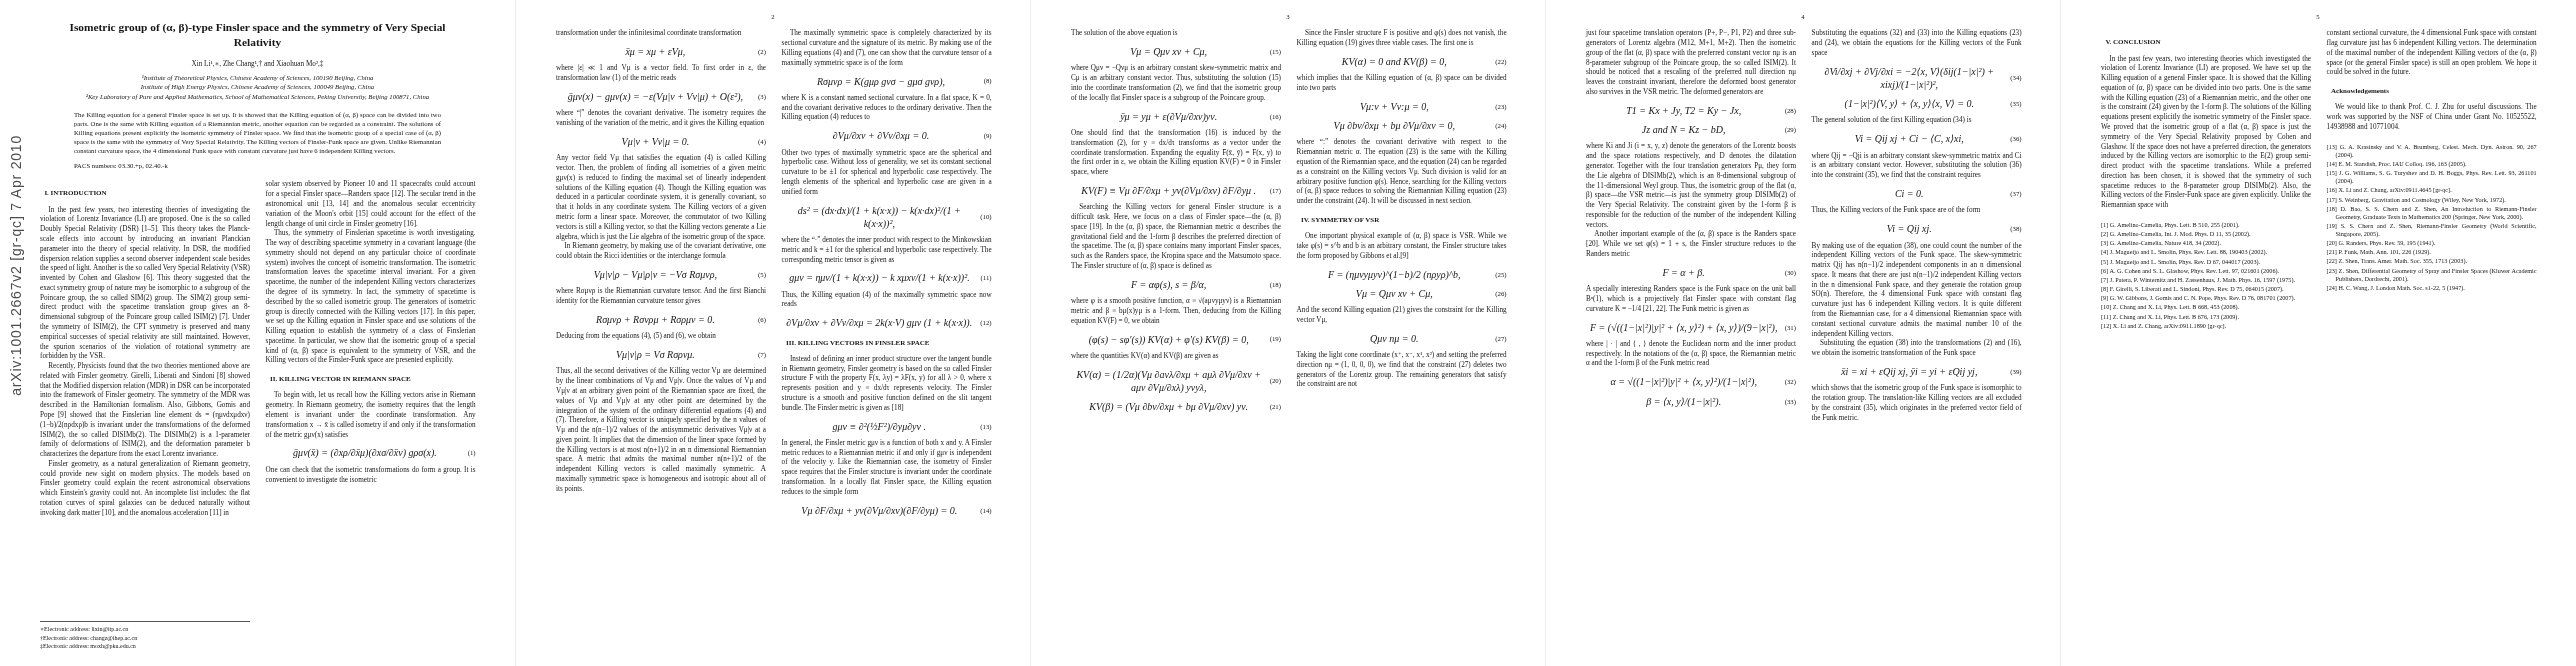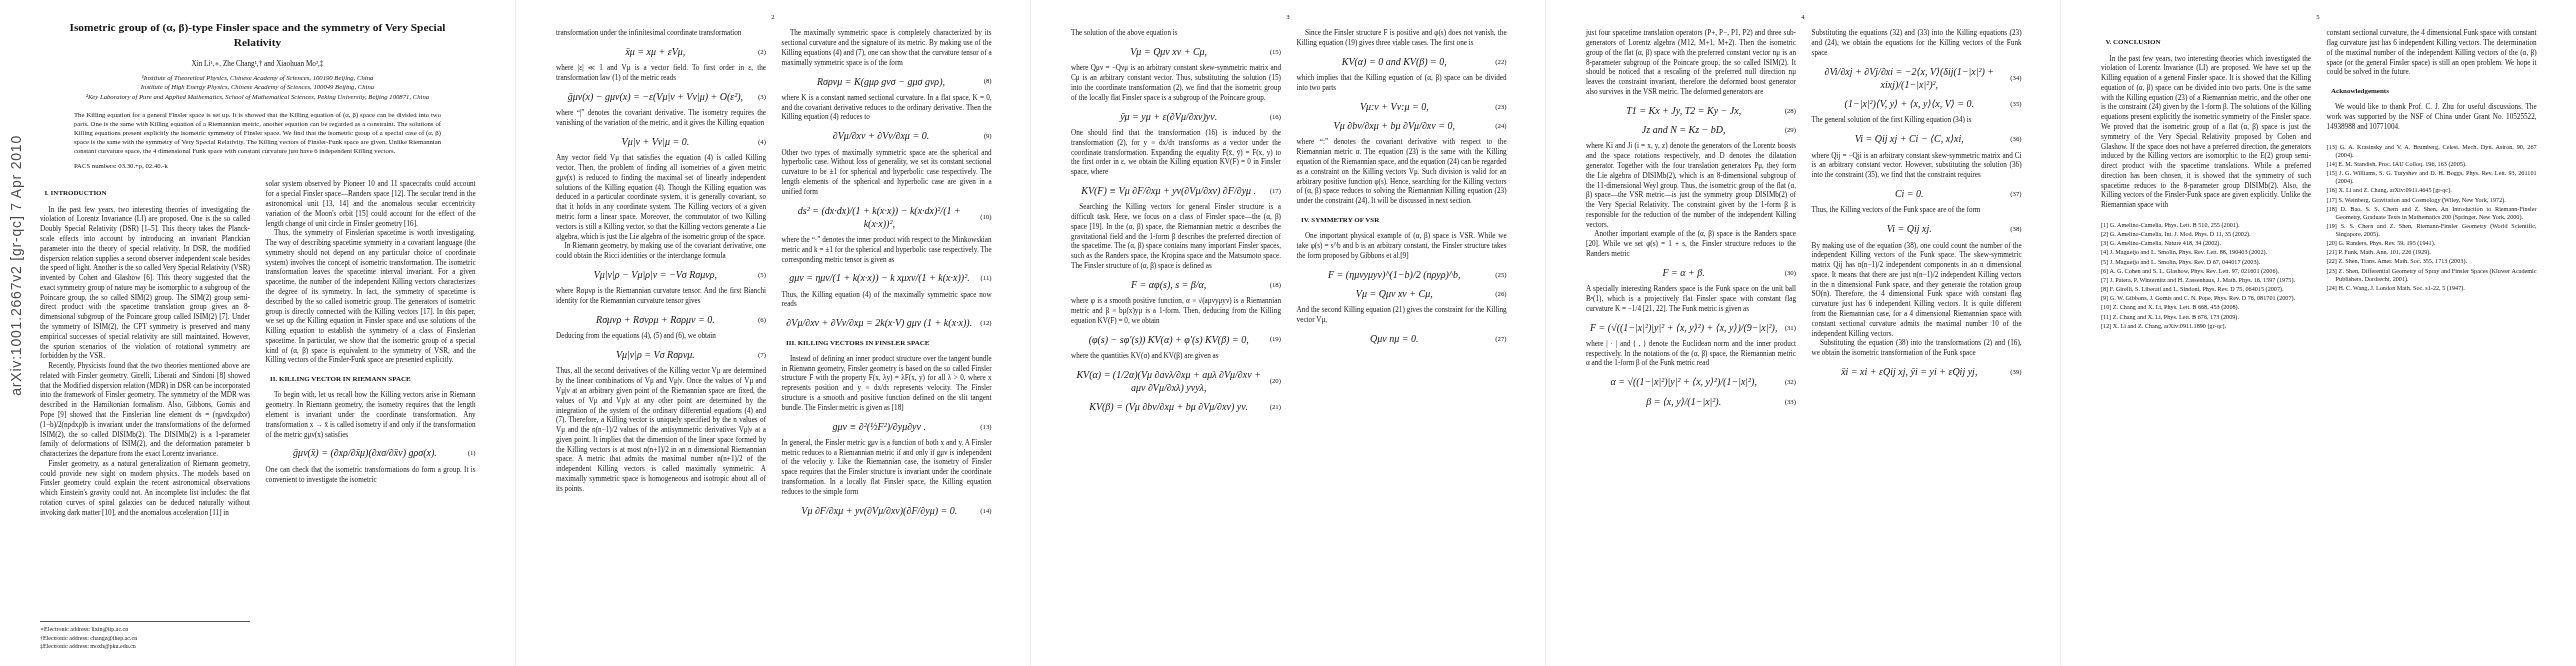--- a/index.html
+++ b/index.html
@@ -130,21 +130,21 @@
           <div class="parac">Deducing from the equations (4), (5) and (6), we obtain</div>
           <div class="eq">
             <div class="math">Vμ|ν|ρ = Vσ Rσρνμ.</div>
             <div class="eqno">(7)</div>
           </div>
           <div class="parac">Thus, all the second derivatives of the Killing vector Vμ are determined by the linear combinations of Vμ and Vμ|ν. Once the values of Vμ and Vμ|ν at an arbitrary given point of the Riemannian space are fixed, the values of Vμ and Vμ|ν at any other point are determined by the integration of the system of the ordinary differential equations (4) and (7). Therefore, a Killing vector is uniquely specified by the n values of Vμ and the n(n−1)/2 values of the antisymmetric derivatives Vμ|ν at a given point. It implies that the dimension of the linear space formed by the Killing vectors is at most n(n+1)/2 in an n dimensional Riemannian space. A metric that admits the maximal number n(n+1)/2 of the independent Killing vectors is called maximally symmetric. A maximally symmetric space is homogeneous and isotropic about all of its points.</div>
         </div>
         <div class="col">
           <div class="para">The maximally symmetric space is completely characterized by its sectional curvature and the signature of its metric. By making use of the Killing equations (4) and (7), one can show that the curvature tensor of a maximally symmetric space is of the form</div>
           <div class="eq">
-            <div class="math">Rσρνμ = K(gμρ gνσ − gμσ gνρ),</div>
+            <div class="math">Rσμνρ = K(gμρ gνσ − gμσ gνρ),</div>
             <div class="eqno">(8)</div>
           </div>
           <div class="parac">where K is a constant named sectional curvature. In a flat space, K = 0, and the covariant derivative reduces to the ordinary derivative. Then the Killing equation (4) reduces to</div>
           <div class="eq">
             <div class="math">∂Vμ/∂xν + ∂Vν/∂xμ = 0.</div>
             <div class="eqno">(9)</div>
           </div>
           <div class="parac">Other two types of maximally symmetric space are the spherical and hyperbolic case. Without loss of generality, we set its constant sectional curvature to be ±1 for spherical and hyperbolic case respectively. The length elements of the spherical and hyperbolic case are given in a unified form</div>
           <div class="eq">
             <div class="math">ds² = (dx·dx)/(1 + k(x·x)) − k(x·dx)²/(1 + k(x·x))²,</div>
@@ -237,20 +237,21 @@
           </div>
           <div class="eq">
             <div class="math">Vμ = Qμν xν + Cμ,</div>
             <div class="eqno">(26)</div>
           </div>
           <div class="parac">And the second Killing equation (21) gives the constraint for the Killing vector Vμ,</div>
           <div class="eq">
             <div class="math">Qμν nμ = 0.</div>
             <div class="eqno">(27)</div>
           </div>
+          <div class="parac">Taking the light cone coordinate (x⁺, x⁻, x¹, x²) and setting the preferred direction nμ = (1, 0, 0, 0), we find that the constraint (27) deletes two generators of the Lorentz group. The remaining generators that satisfy the constraint are not</div>
         </div>
       </div>
     </div>
     <div class="page">
       <div class="pagenum">4</div>
       <div class="cols">
         <div class="col">
           <div class="parac">just four spacetime translation operators (P+, P−, P1, P2) and three sub-generators of Lorentz algebra (M12, M+1, M+2). Then the isometric group of the flat (α, β) space with the preferred constant vector nμ is an 8-parameter subgroup of the Poincare group, the so called ISIM(2). It should be noticed that a rescaling of the preferred null direction nμ leaves the constraint invariant, therefore the deformed boost generator also survives in the VSR metric. The deformed generators are</div>
           <div class="eq">
             <div class="math">T1 = Kx + Jy,   T2 = Ky − Jx,</div>
@@ -305,20 +306,21 @@
           <div class="eq">
             <div class="math">Vi = Qij xj.</div>
             <div class="eqno">(38)</div>
           </div>
           <div class="parac">By making use of the equation (38), one could count the number of the independent Killing vectors of the Funk space. The skew-symmetric matrix Qij has n(n−1)/2 independent components in an n dimensional space. It means that there are just n(n−1)/2 independent Killing vectors in the n dimensional Funk space, and they generate the rotation group SO(n). Therefore, the 4 dimensional Funk space with constant flag curvature just has 6 independent Killing vectors. It is quite different from the Riemannian case, for a 4 dimensional Riemannian space with constant sectional curvature admits the maximal number 10 of the independent Killing vectors.</div>
           <div class="para">Substituting the equation (38) into the transformations (2) and (16), we obtain the isometric transformation of the Funk space</div>
           <div class="eq">
             <div class="math">x̄i = xi + εQij xj,   ȳi = yi + εQij yj,</div>
             <div class="eqno">(39)</div>
           </div>
+          <div class="parac">which shows that the isometric group of the Funk space is isomorphic to the rotation group. The translation-like Killing vectors are all excluded by the constraint (35), which originates in the preferred vector field of the Funk metric.</div>
         </div>
       </div>
     </div>
     <div class="page">
       <div class="pagenum">5</div>
       <div class="cols">
         <div class="col">
           <div class="heading">V. CONCLUSION</div>
           <div class="para">In the past few years, two interesting theories which investigated the violation of Lorentz Invariance (LI) are proposed. We have set up the Killing equation of a general Finsler space. It is showed that the Killing equation of (α, β) space can be divided into two parts. One is the same with the Killing equation (23) of a Riemannian metric, and the other one is the constraint (24) given by the 1-form β. The solutions of the Killing equations present explicitly the isometric symmetry of the Finsler space. We proved that the isometric group of a flat (α, β) space is just the symmetry of the Very Special Relativity proposed by Cohen and Glashow. If the space does not have a preferred direction, the generators induced by the Killing vectors are isomorphic to the E(2) group semi-direct product with the spacetime translations. While a preferred direction has been chosen, it is showed that the symmetry of such spacetime reduces to the 8-parameter group DISIMb(2). Also, the Killing vectors of the Finsler-Funk space are given explicitly. Unlike the Riemannian space with</div>
           <div class="refs">

